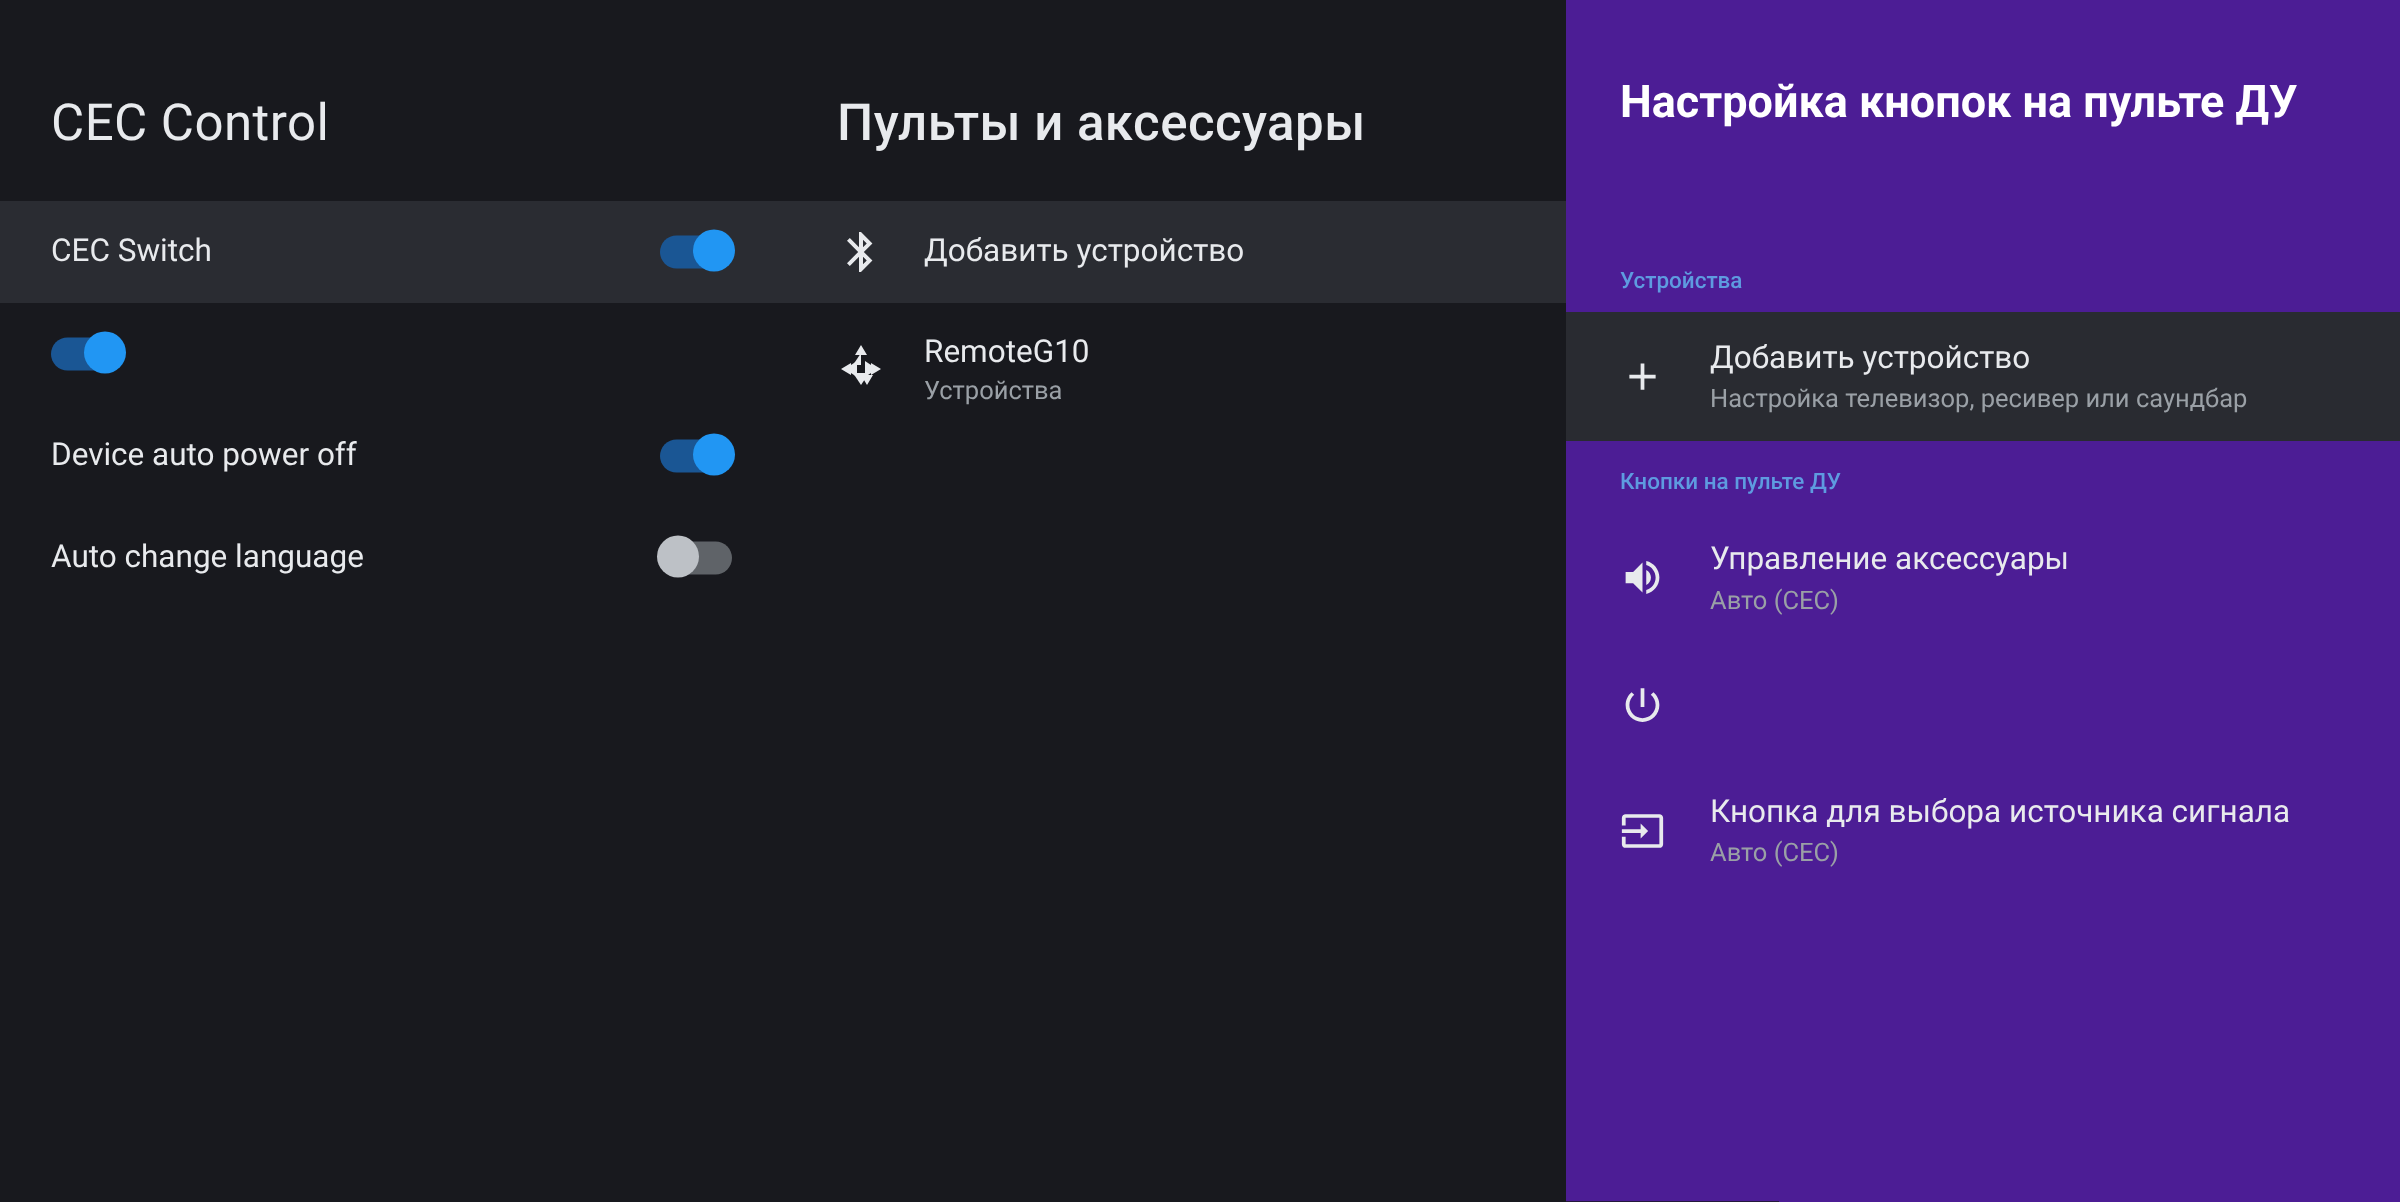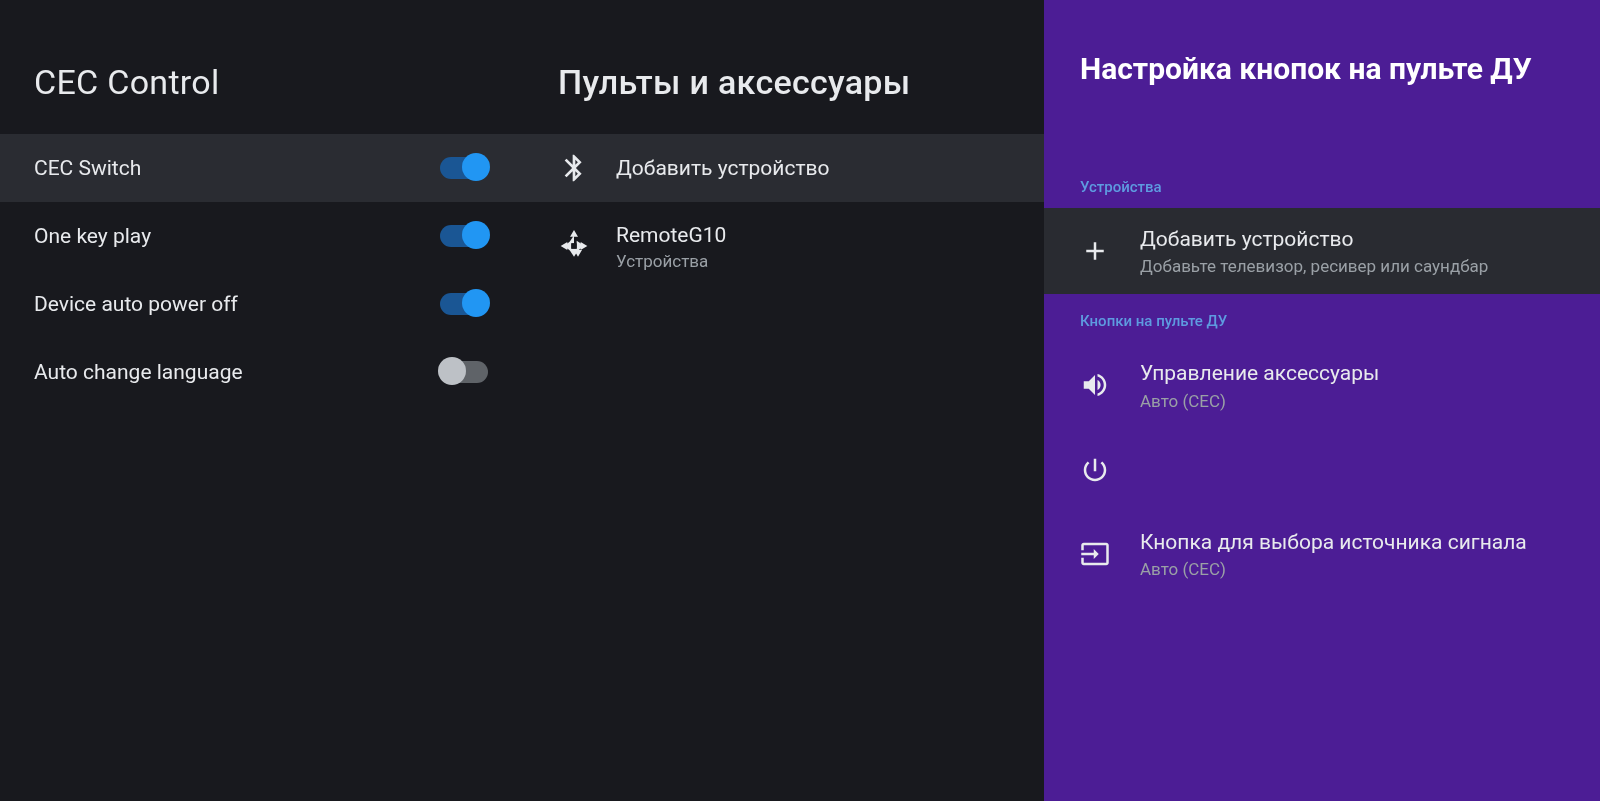--- a/index.html
+++ b/index.html
@@ -79,21 +79,20 @@
 
   <div class="col1">
     <div class="header1">
       <h1>CEC Control</h1>
     </div>
     <div class="row highlight">
       <div class="label">CEC Switch</div>
       <div class="switch on"></div>
     </div>
     <div class="row">
-      <div class="label">One key play</div>
       <div class="switch on"></div>
     </div>
     <div class="row">
       <div class="label">Device auto power off</div>
       <div class="switch on"></div>
     </div>
     <div class="row">
       <div class="label">Auto change language</div>
       <div class="switch off"></div>
     </div>
@@ -137,21 +136,21 @@
     </div>
     <div class="section-label">Устройства</div>
     <div class="row3 highlight">
       <div class="iconbox3">
         <svg viewBox="0 0 24 24">
             <path d="M19 13h-6v6h-2v-6H5v-2h6V5h2v6h6v2z"></path>
           </svg>
       </div>
       <div class="textbox3">
         <div class="primary">Добавить устройство</div>
-        <div class="secondary">Добавьте телевизор, ресивер или саундбар</div>
+        <div class="secondary">Настройка телевизор, ресивер или саундбар</div>
       </div>
     </div>
     <div class="section-label">Кнопки на пульте ДУ</div>
     <div class="row3">
       <div class="iconbox3">
         <svg viewBox="0 0 24 24">
             <path d="M3 9v6h4l5 5V4L7 9H3zm13.5 3c0-1.77-1.02-3.29-2.5-4.03v8.05c1.48-.73 2.5-2.25 2.5-4.02zM14 3.23v2.06c2.89.86 5 3.54 5 6.71s-2.11 5.85-5 6.71v2.06c4.01-.91 7-4.49 7-8.77s-2.99-7.86-7-8.77z"></path>
           </svg>
       </div>
       <div class="textbox3">

